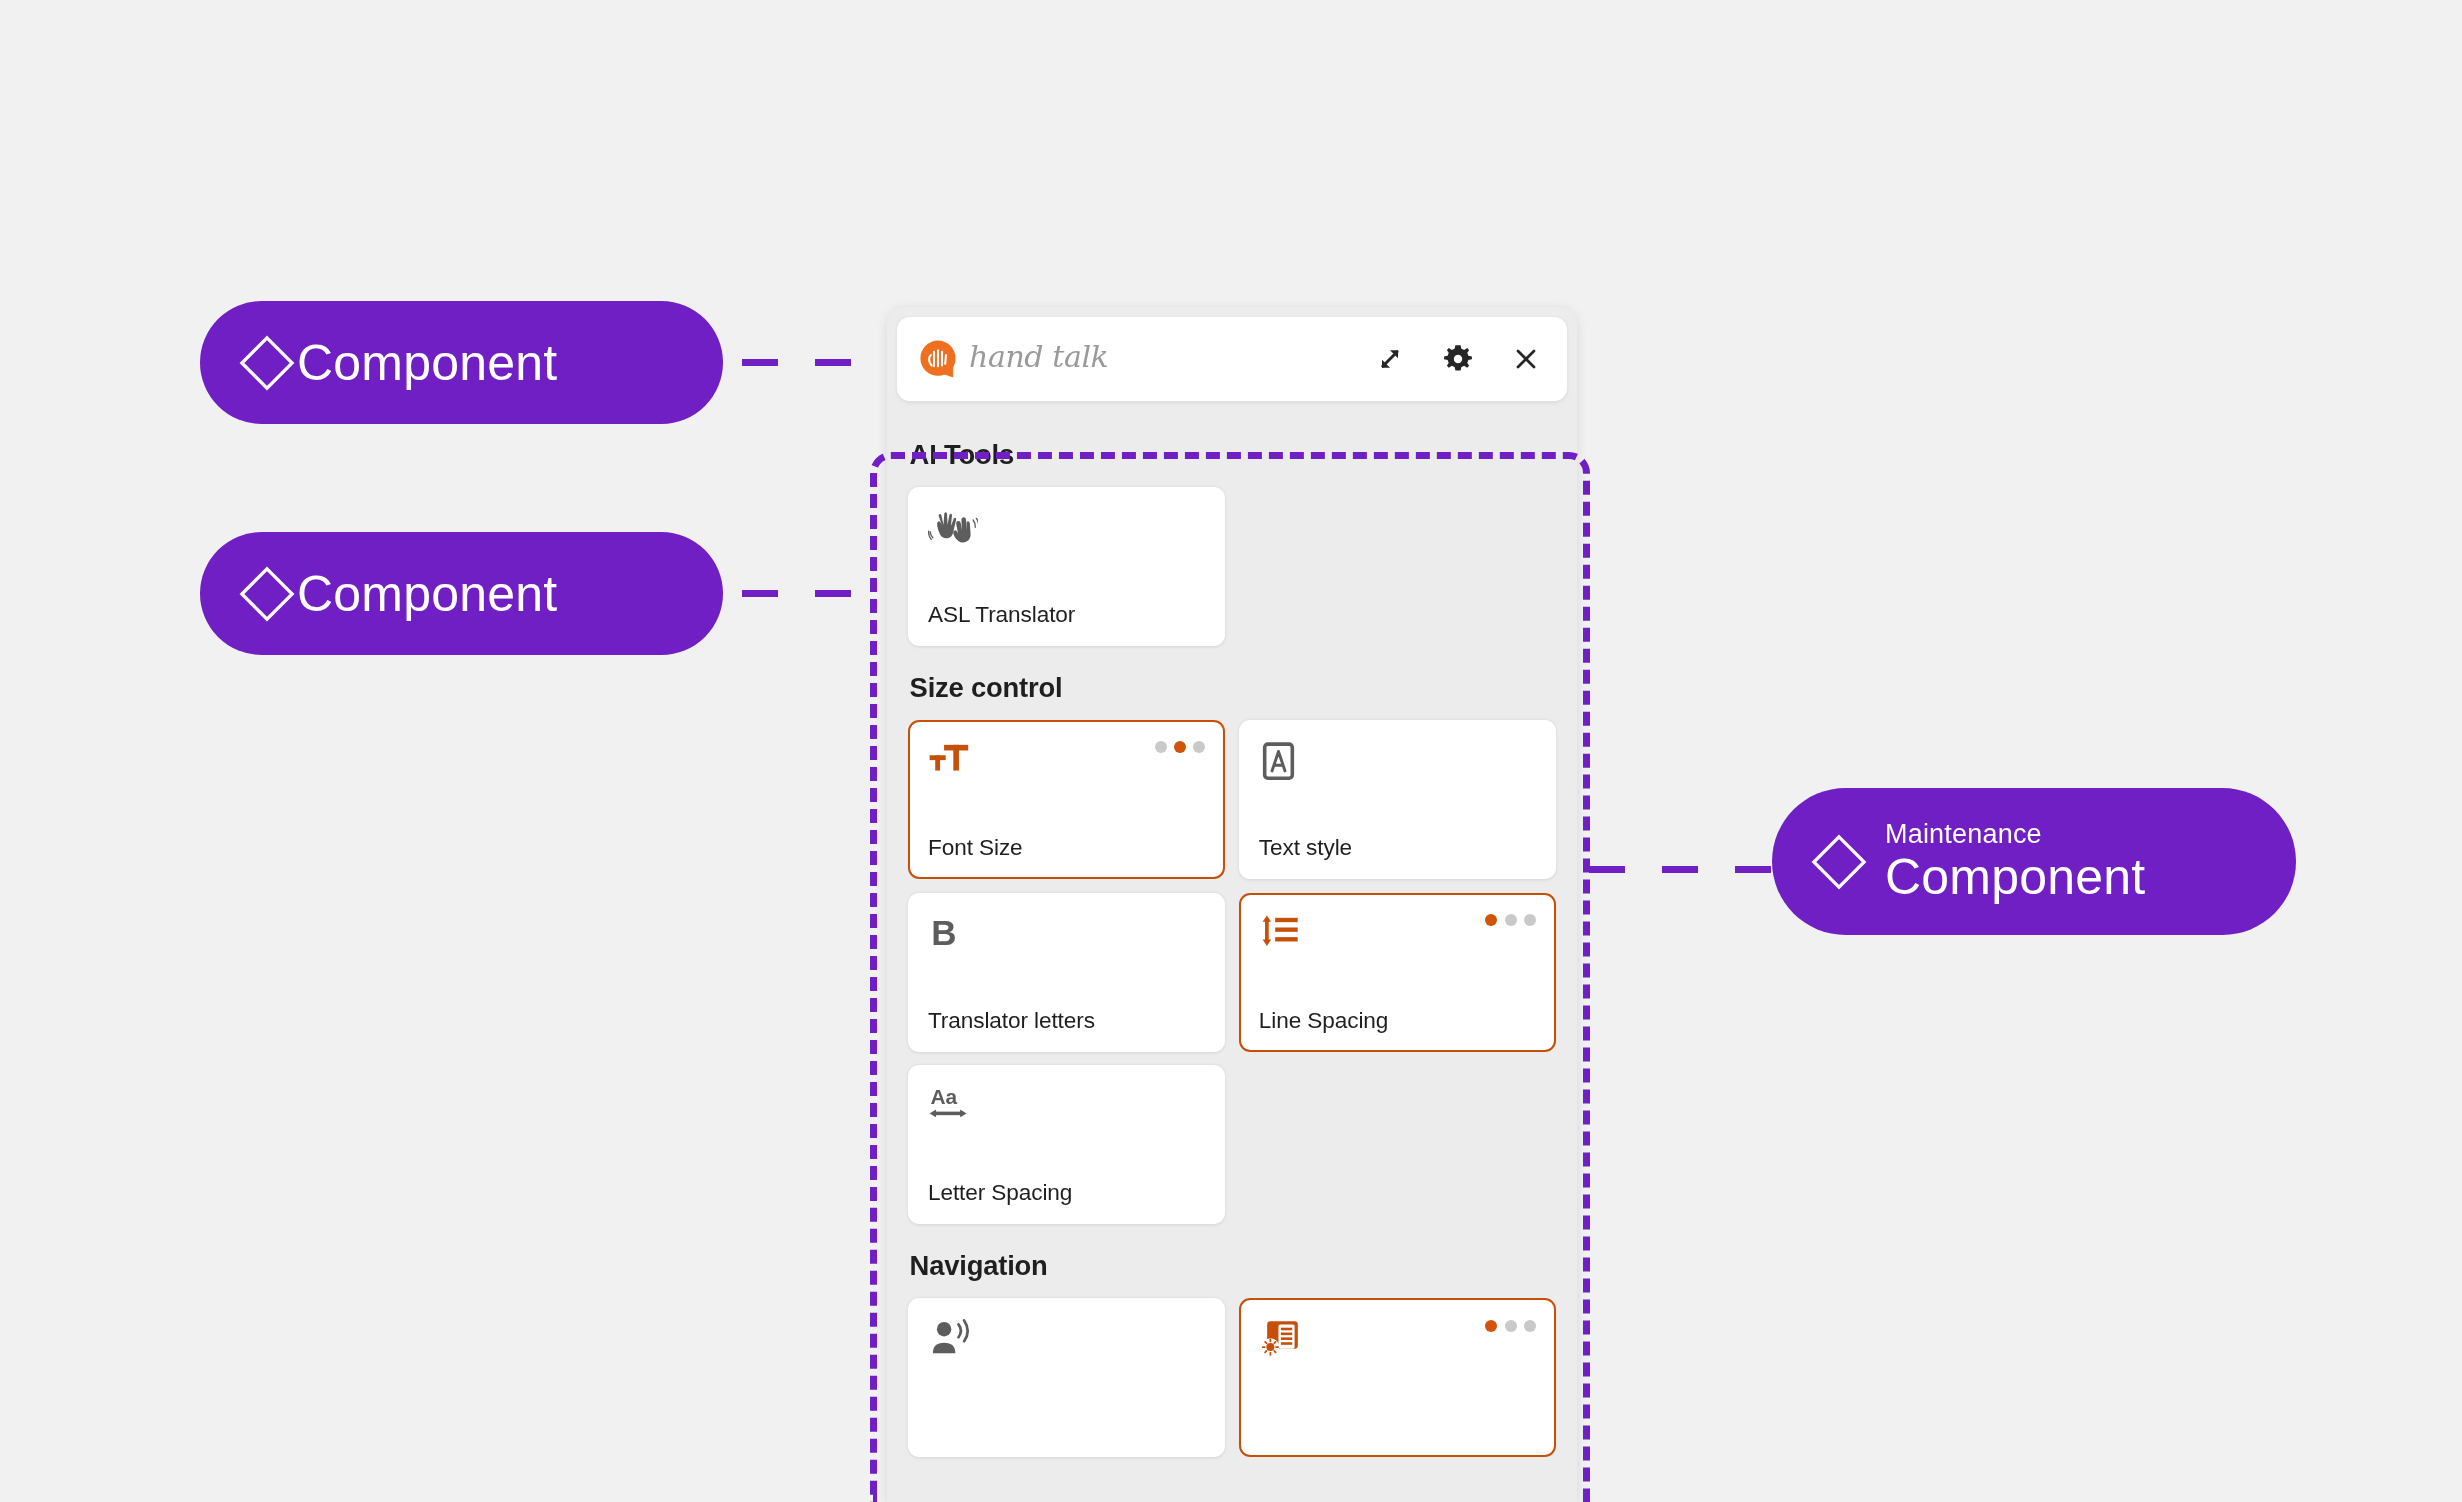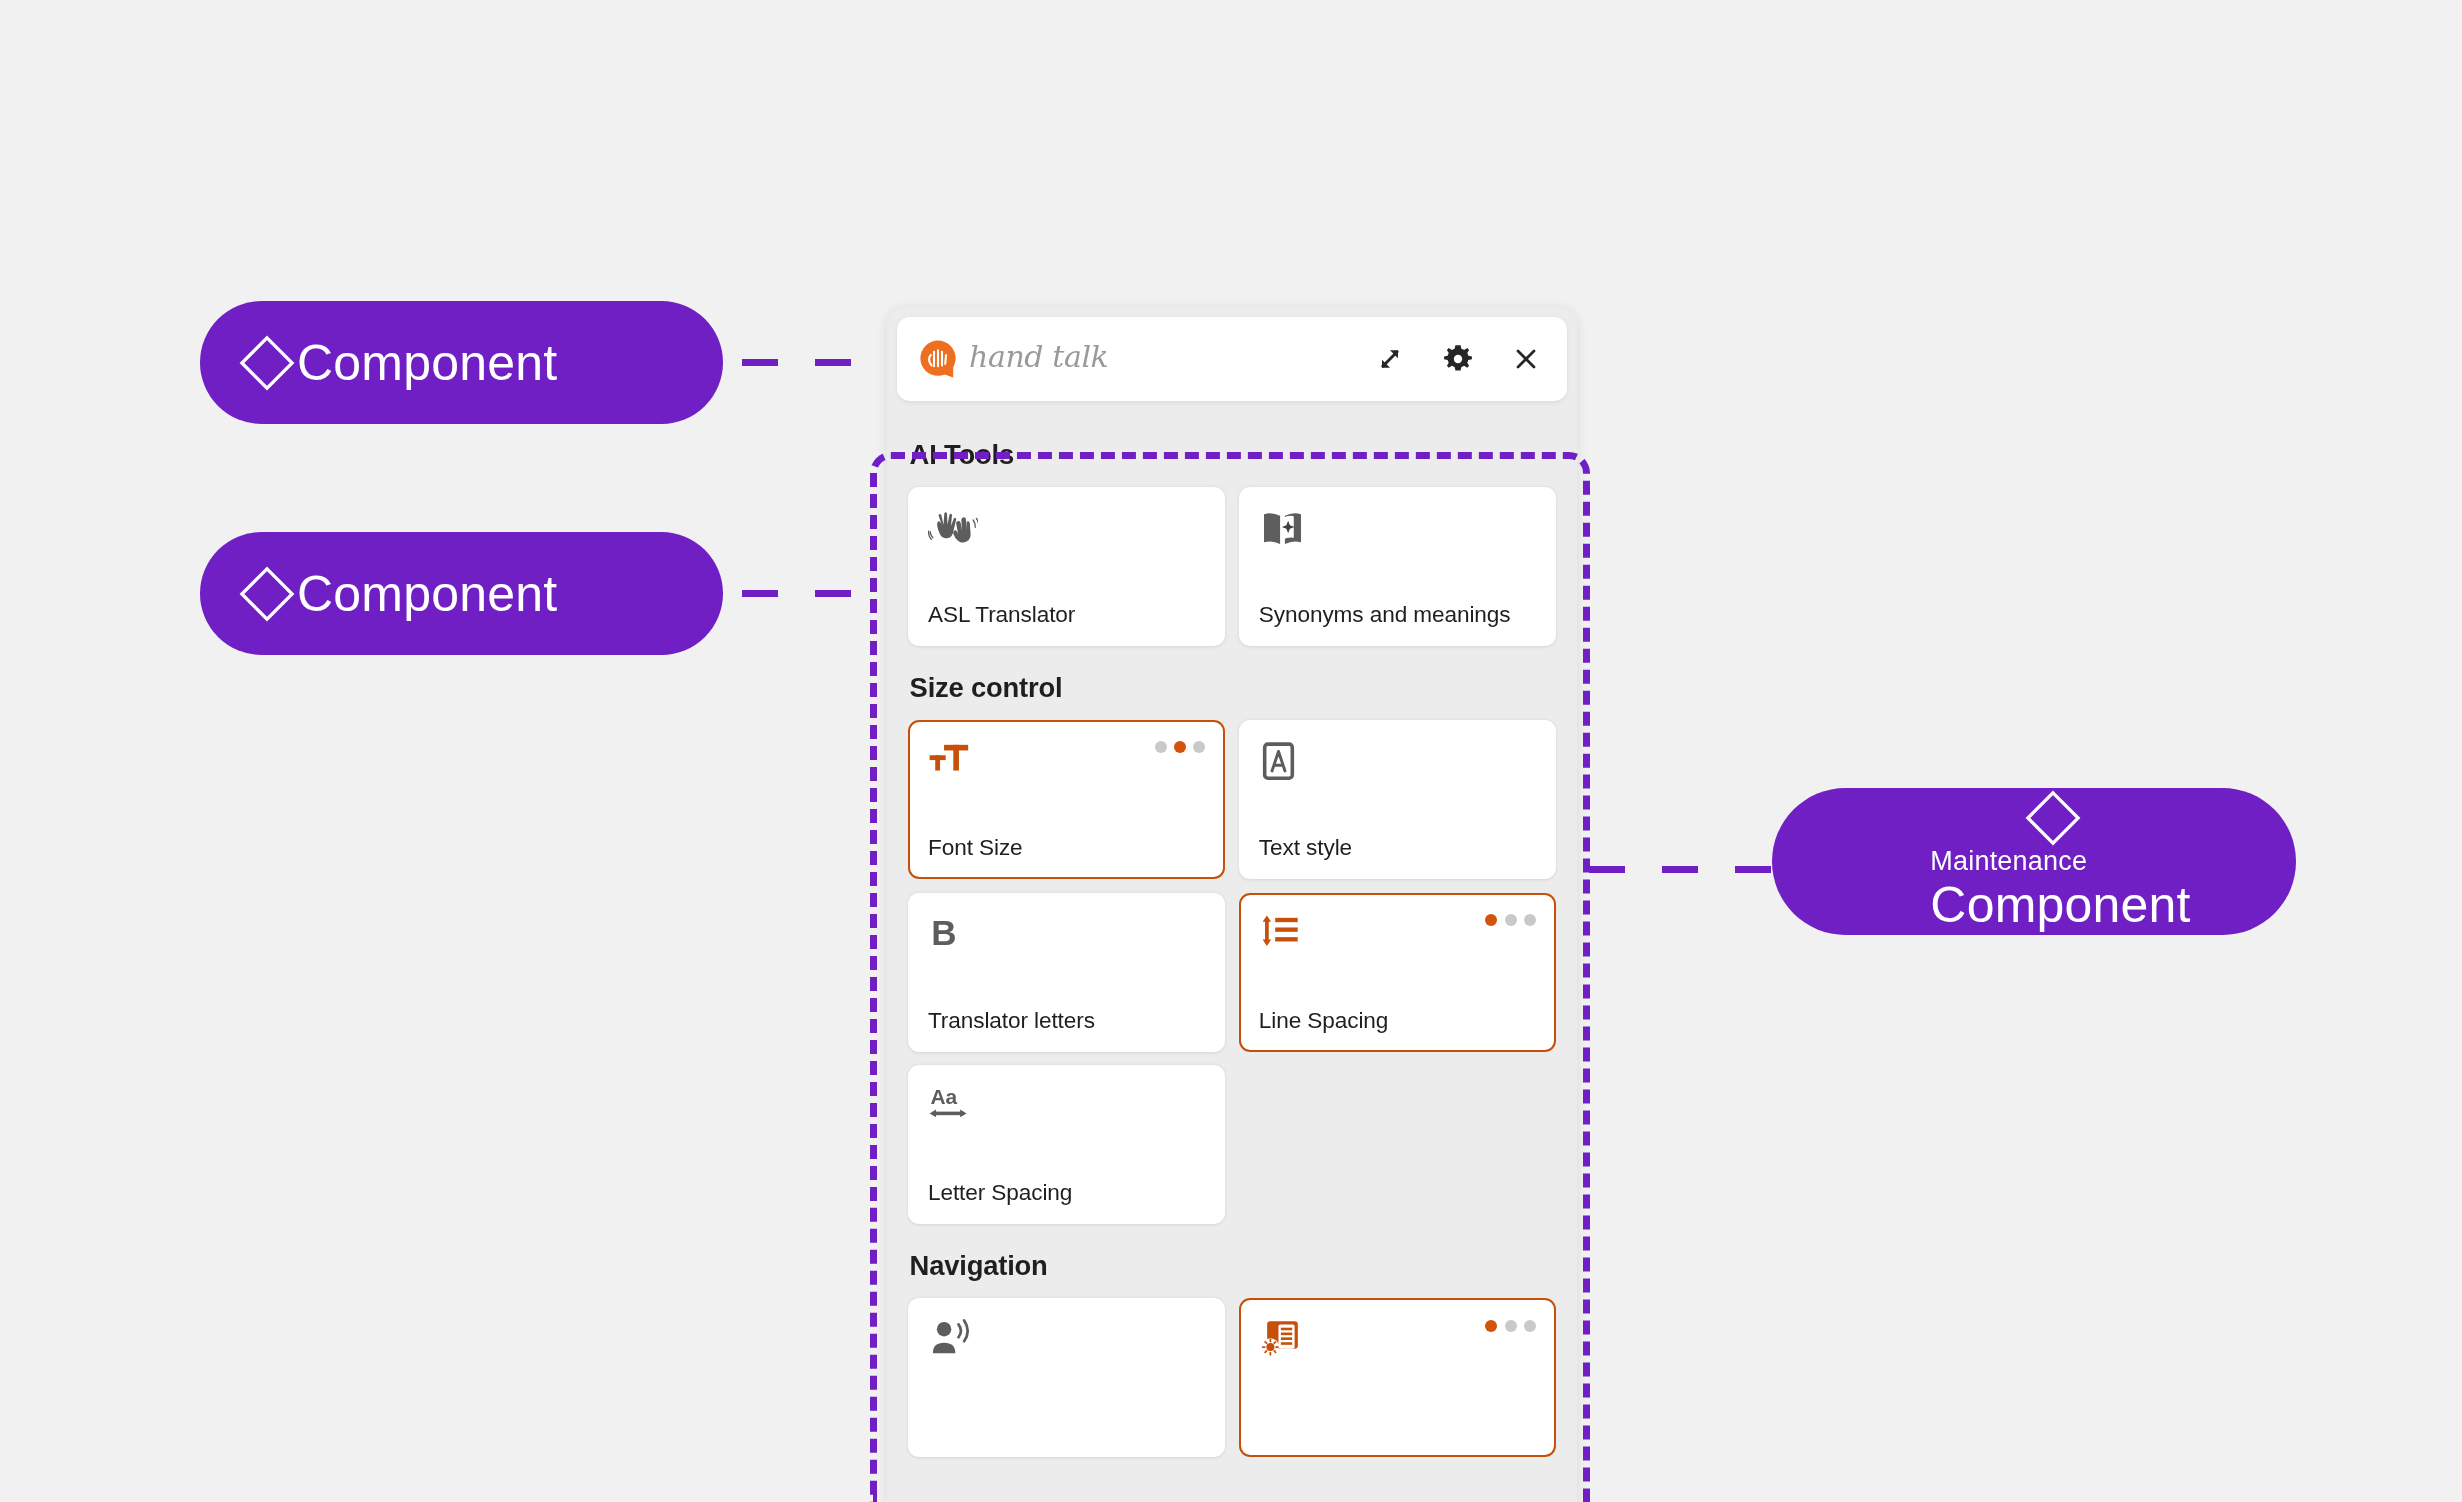--- a/index.html
+++ b/index.html
@@ -44,21 +44,21 @@
   }
   .pill-label-big {
     font-size: 50px;
     font-weight: 400;
     letter-spacing: 0.2px;
     white-space: nowrap;
   }
 
   #pill-component-1 { left: 200px; top: 301px;  width: 523px; height: 123px; padding-left: 37px; }
   #pill-component-2 { left: 200px; top: 532px;  width: 523px; height: 123px; padding-left: 37px; }
-  #pill-maintenance { left: 1772px; top: 788px; width: 524px; height: 147px; padding-left: 37px; flex-direction: column; }
+  #pill-maintenance { left: 1772px; top: 788px; width: 524px; height: 147px; padding-left: 37px; }
 
   
   .dash-h {
     position: absolute;
     height: 7.3px;
     background-image: linear-gradient(to right, #6f1fc4 0 50%, rgba(0,0,0,0) 50% 100%);
     background-size: 73px 7.3px;
     background-repeat: repeat-x;
   }
   
@@ -292,31 +292,20 @@
             <g stroke="#5d5d5d" stroke-width="1.7" fill="none" stroke-linecap="round">
               <path d="M56 16 q3 4 2.6 9"></path>
               <path d="M60 14 q3.6 5 3 11.4"></path>
               <path d="M6 38 q-3-3.4-3.4-7.6"></path>
               <path d="M2 40 q-3.6-4.4-3.4-10" transform="translate(2,0)"></path>
             </g>
           </svg>
         </div>
         <div class="card-label">ASL Translator</div>
       </div>
-      <div class="card">
-        <div class="card-icon">
-          <svg width="47" height="45" viewBox="0 0 58 56">
-            <path fill="#5d5d5d" d="M6 9 q10-3 20 2 l0 35 q-10-5-20-2 z"></path>
-            <path fill="#5d5d5d" d="M52 9 q-10-3-20 2 l0 35 q10-5 20-2 z"></path>
-            <path fill="#ffffff" d="M29 14 q7-4 14-2.6 l0 27 q-7-1.4-14 2.6 z"></path>
-            <path fill="#3f3f3f" d="M36 17 l2.2 5.6 5.6 2.2 -5.6 2.2 -2.2 5.6 -2.2-5.6 -5.6-2.2 5.6-2.2 z"></path>
-          </svg>
-        </div>
-        <div class="card-label">Synonyms and meanings</div>
-      </div>
     </div>
 
     <div class="section-title">Size control</div>
     <div class="card-grid">
 
       <div class="card active">
         <div class="dots">
           <span class="dot"></span>
           <span class="dot on"></span>
           <span class="dot"></span>

